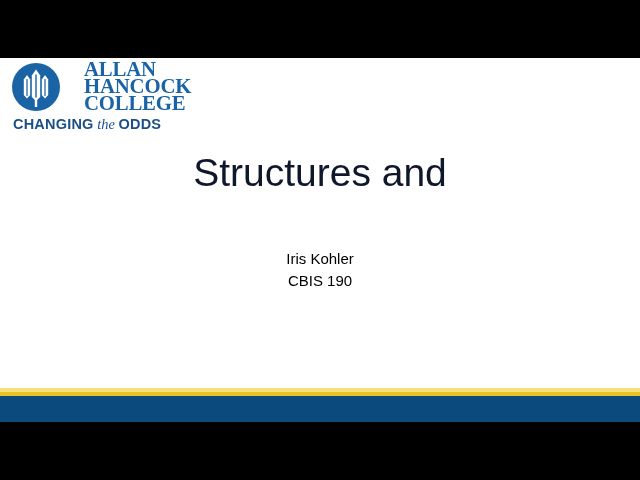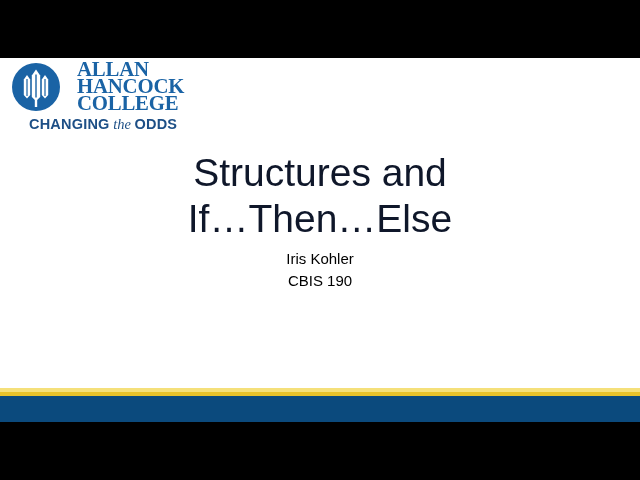--- a/index.html
+++ b/index.html
@@ -52,37 +52,37 @@
     display: flex;
     align-items: flex-start;
   }
   #logo-mark {
     width: 50px;
     height: 50px;
     flex: 0 0 50px;
     margin-top: 2px;
   }
   #logo-wordmark {
-    margin-left: 16px;
+    margin-left: 23px;
     padding-top: 1px;
   }
   .wordmark-line {
     font-family: "Liberation Serif", serif;
     font-weight: bold;
     color: #1a63a5;
     font-size: 20px;
     line-height: 17px;
     letter-spacing: -0.2px;
     white-space: nowrap;
     transform: scaleX(1.04);
     transform-origin: left center;
   }
   #logo-tagline {
     margin-top: 4px;
-    margin-left: 18px;
+    margin-left: 2px;
     font-size: 14.5px;
     line-height: 16px;
     color: #1d4f86;
     white-space: nowrap;
   }
   #logo-tagline .tag-bold {
     font-family: "Liberation Sans", sans-serif;
     font-weight: bold;
     letter-spacing: 0.2px;
   }
@@ -173,21 +173,20 @@
         </div>
       </div>
 
       <div id="logo-tagline">
         <span class="tag-bold">CHANGING</span><span class="tag-italic"> the </span><span class="tag-bold">ODDS</span>
       </div>
     </div>
 
     <div id="title-block">
       <div class="title-line">Structures and</div>
-      <div class="title-line">If…Then…Else</div>
     </div>
 
     <div id="subtitle-block">
       <div class="subtitle-line">Iris Kohler</div>
       <div class="subtitle-line">CBIS 190</div>
     </div>
 
     <div id="accent-bars">
       <div id="bar-pale-yellow"></div>
       <div id="bar-gold"></div>

